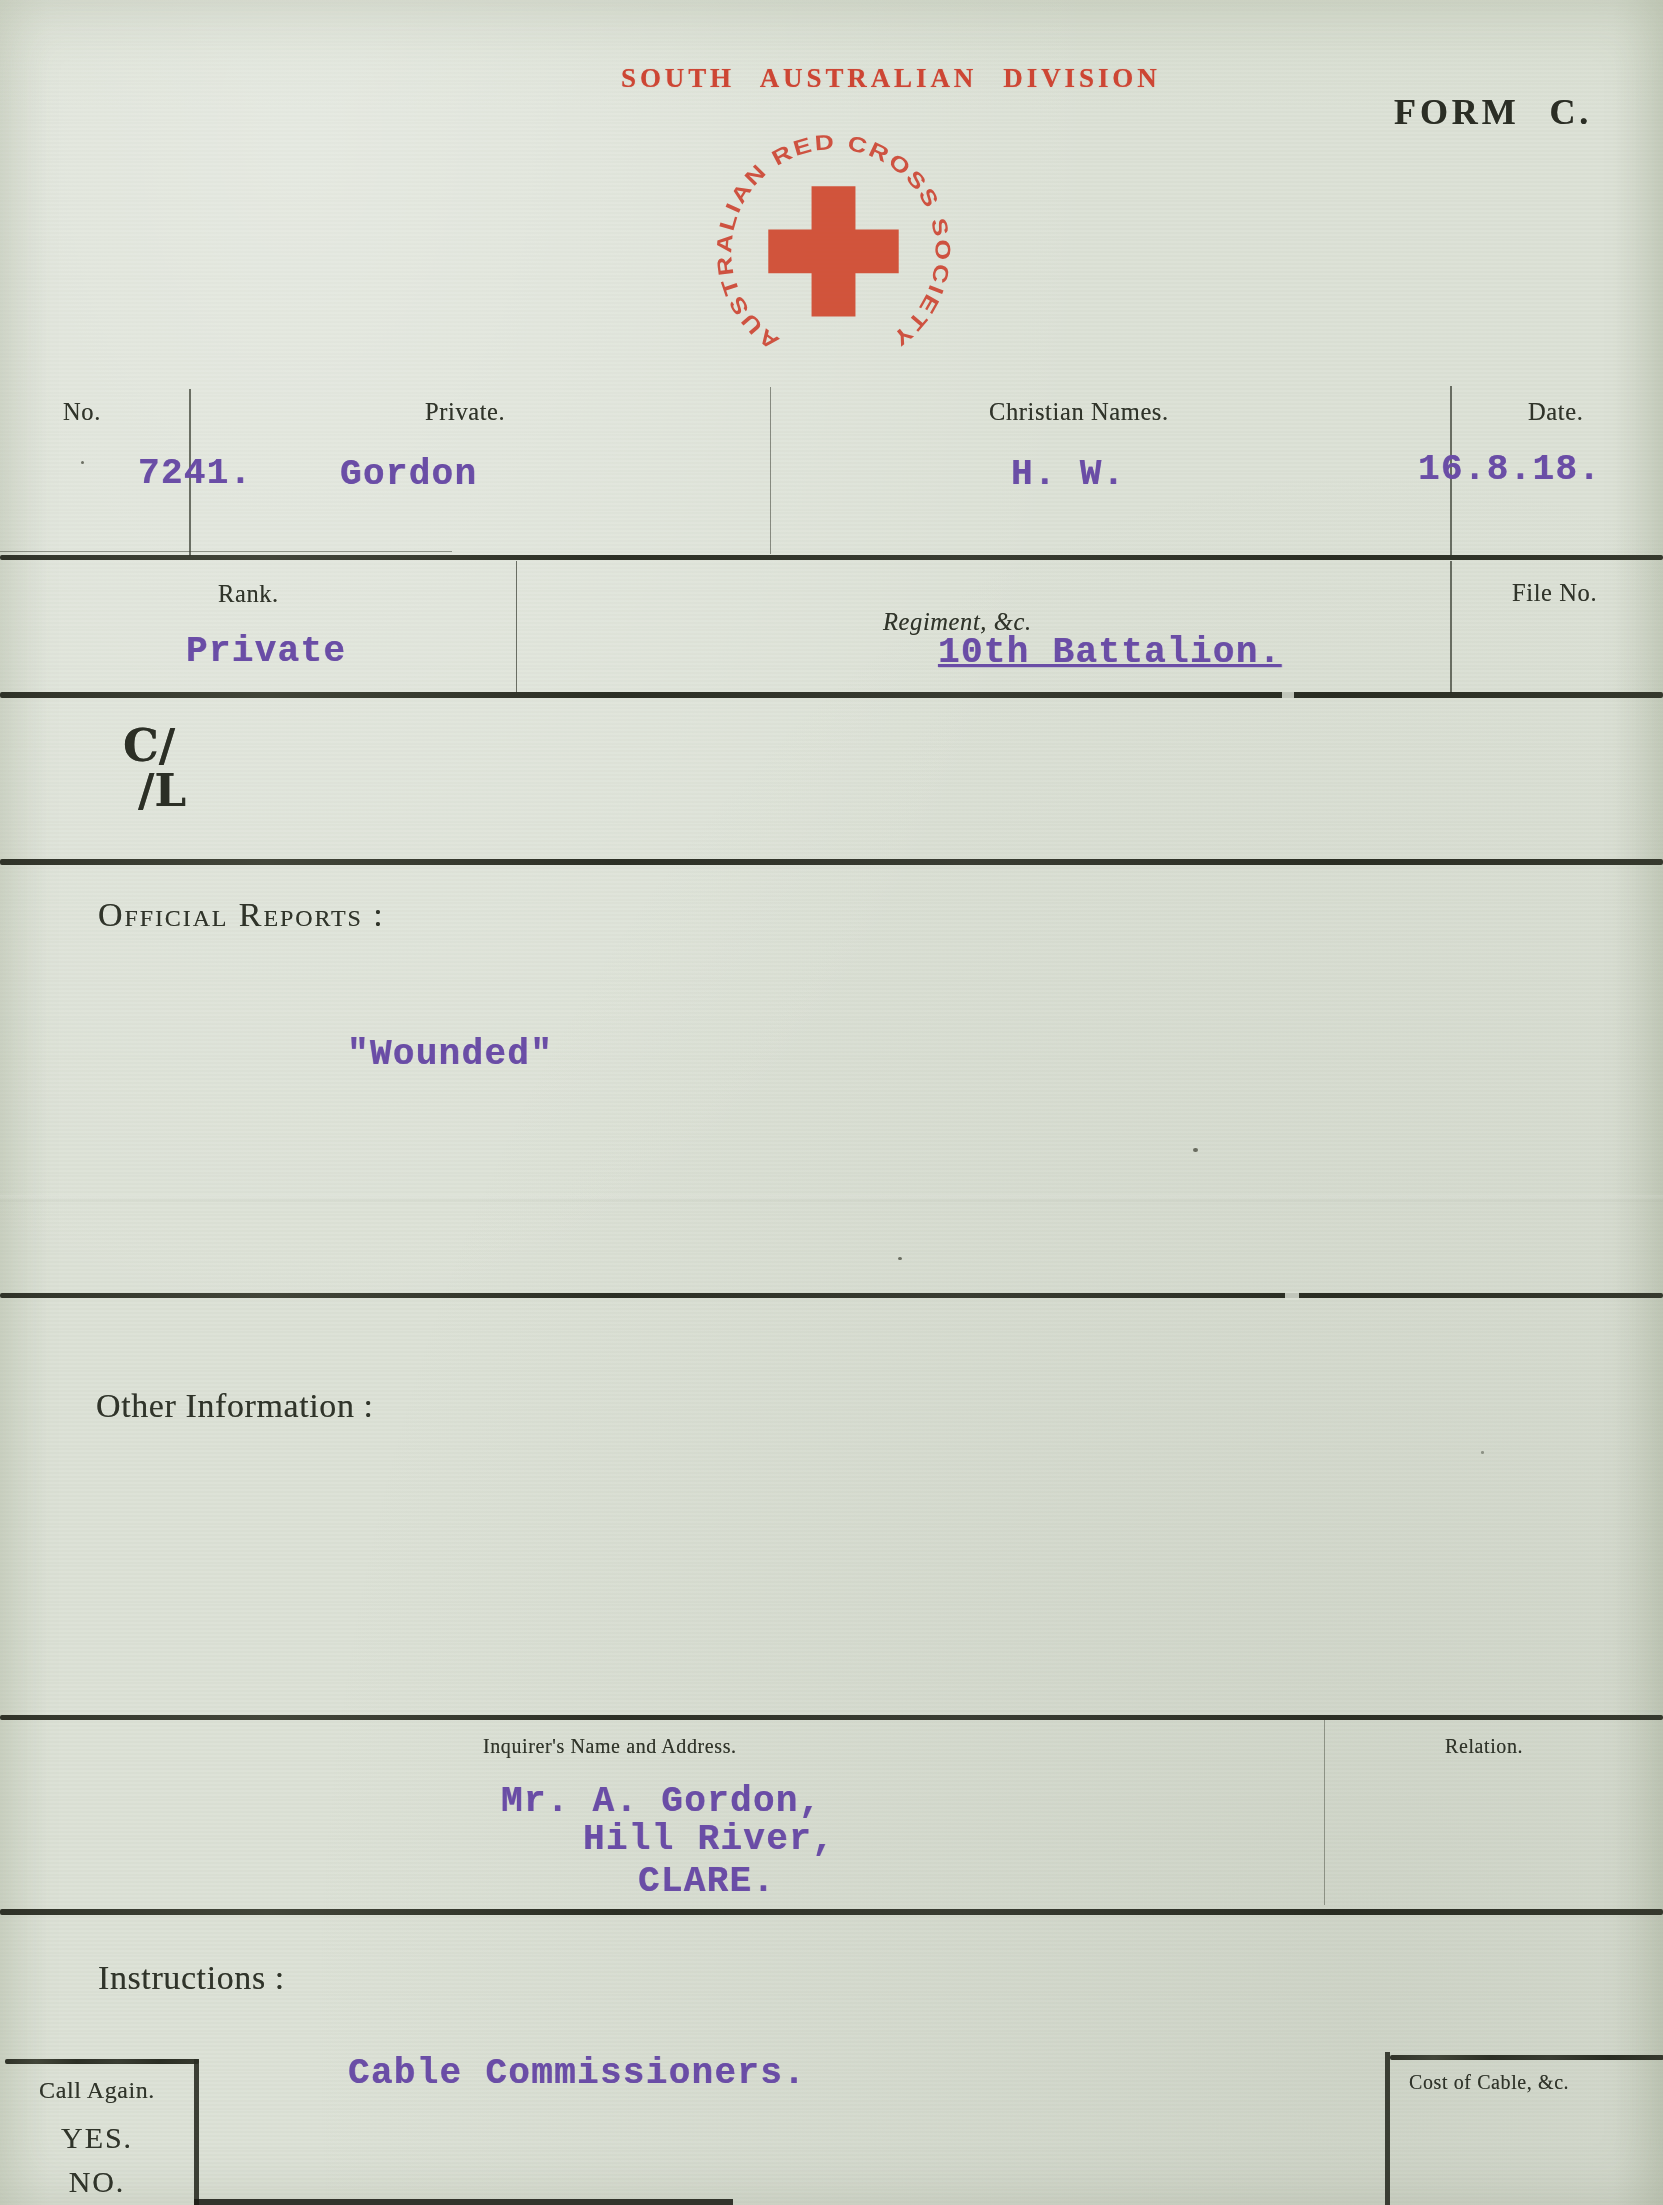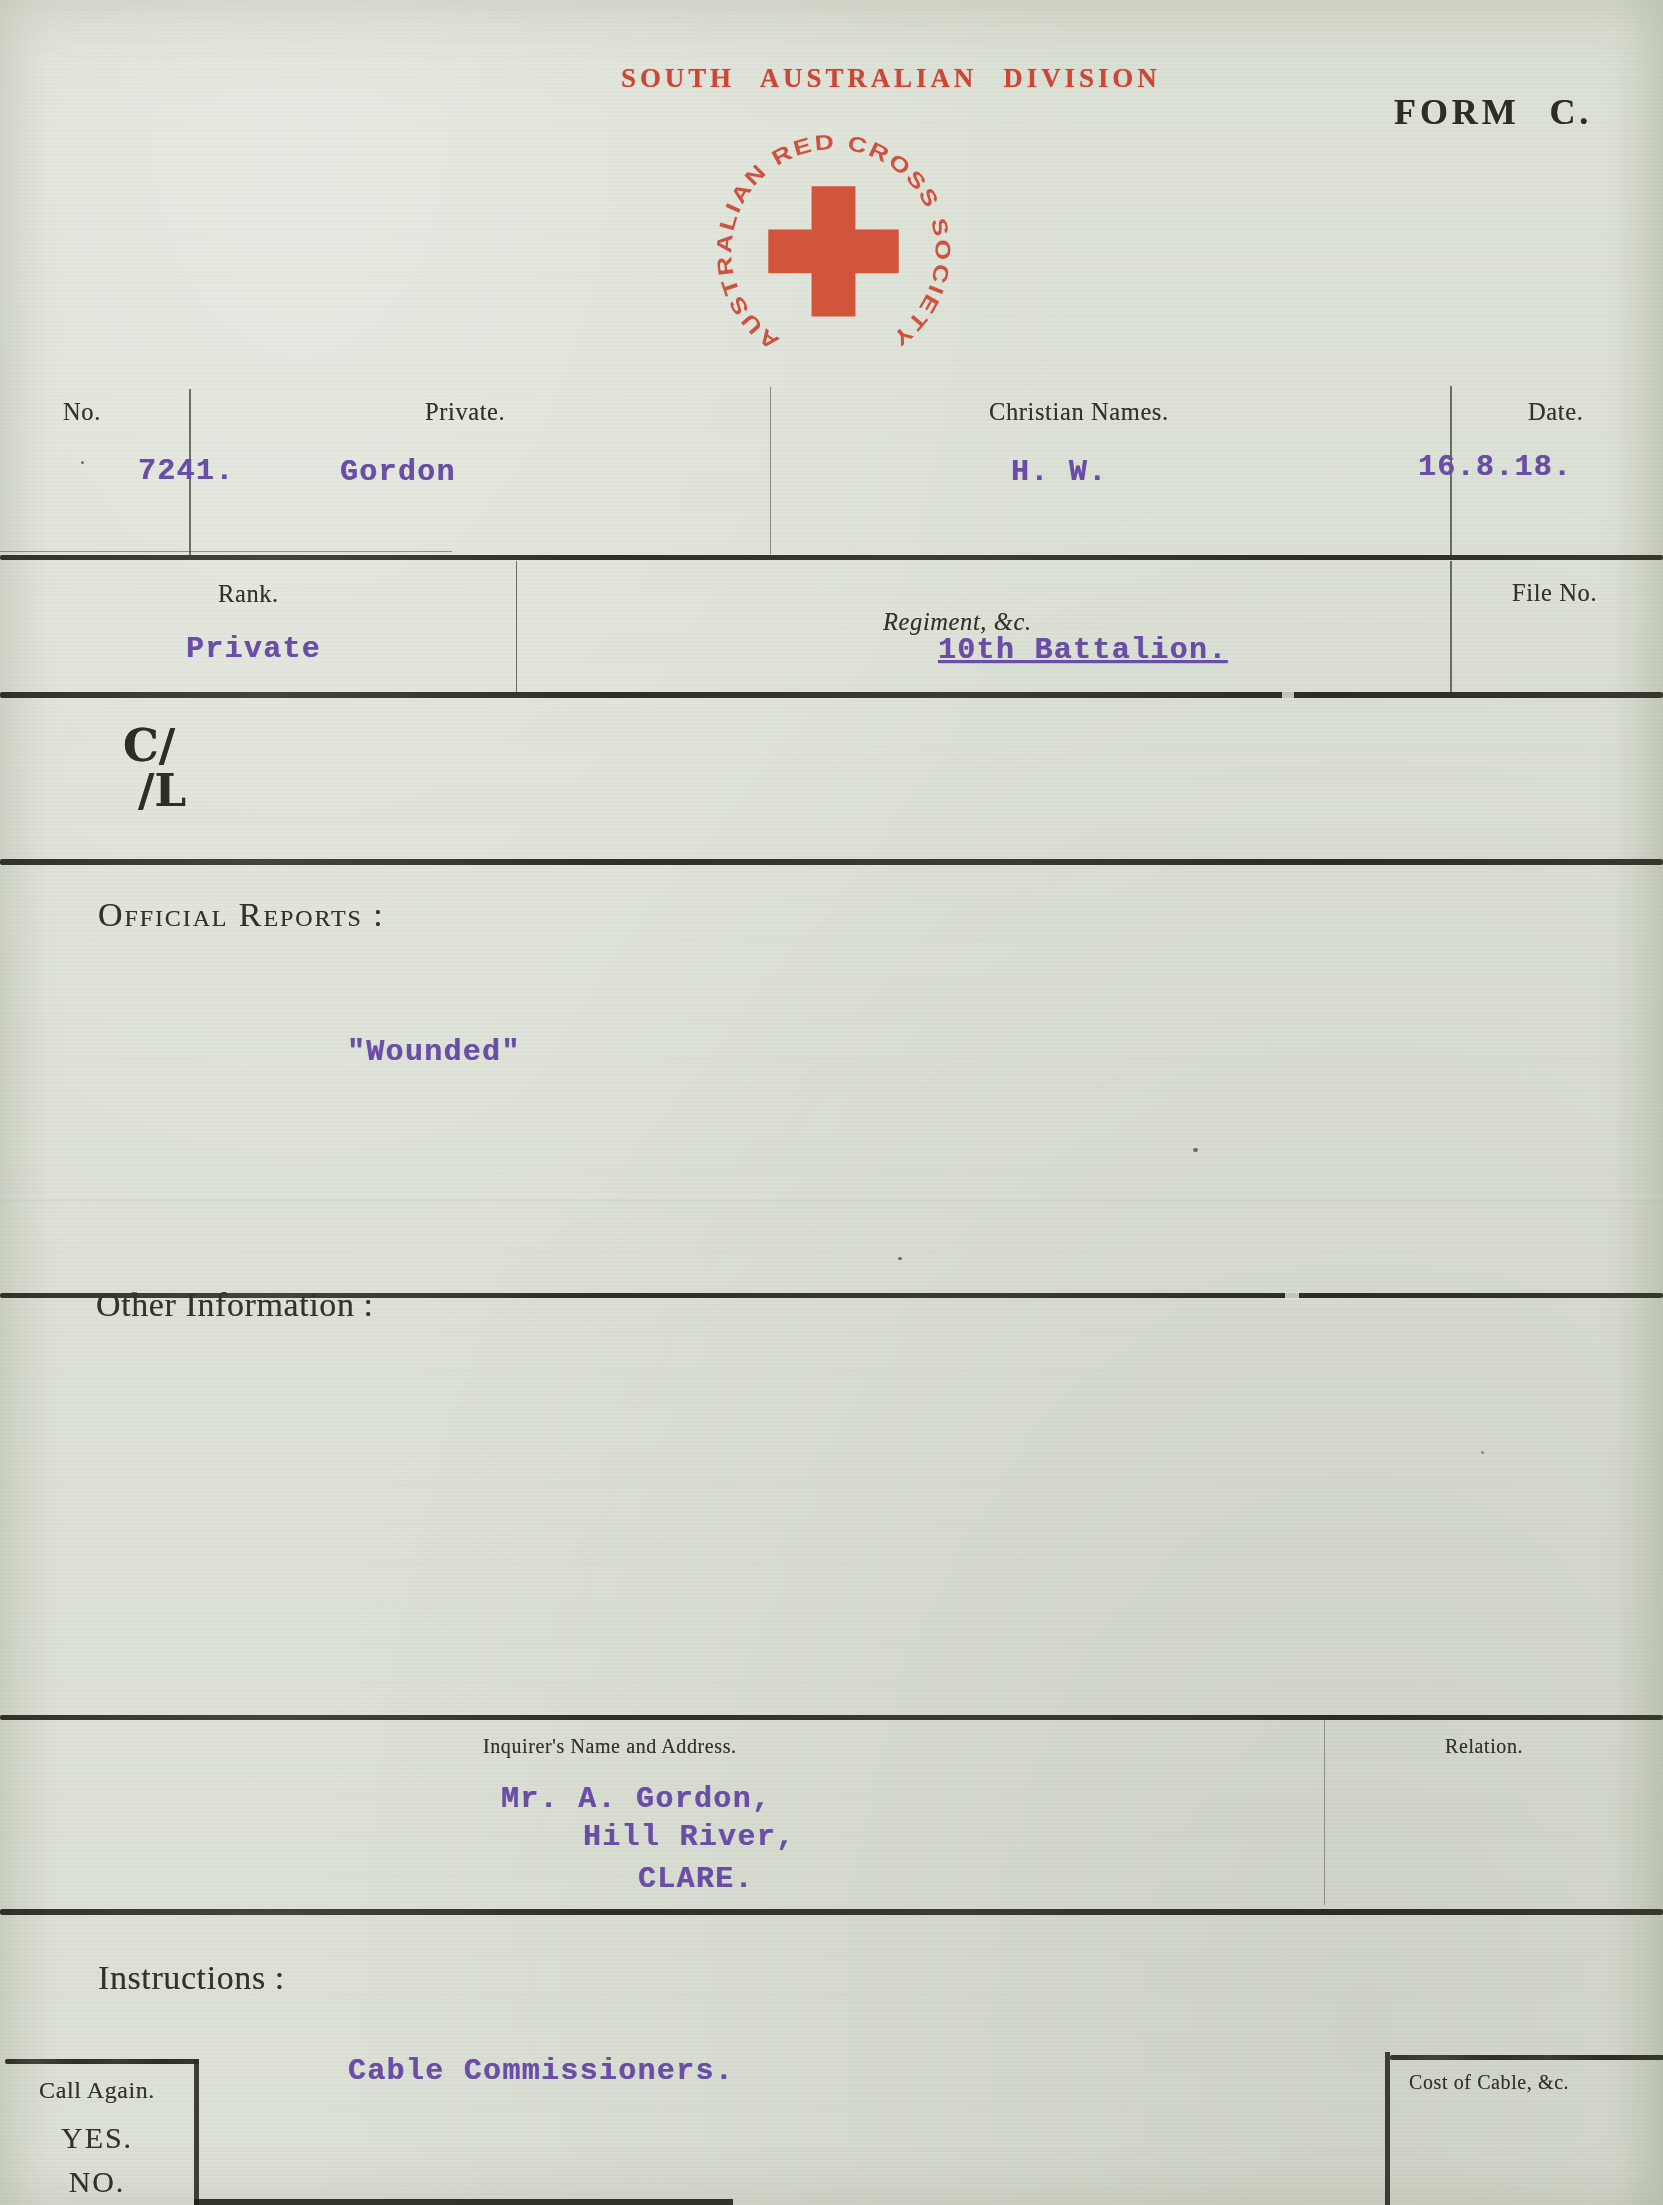--- a/index.html
+++ b/index.html
@@ -18,21 +18,21 @@
     font-family:"Liberation Serif", serif;
   }
   .abs{position:absolute;line-height:1;white-space:nowrap;}
   .ink{color:#30342a;text-shadow:0 0 0.5px rgba(48,52,42,0.55);}
   .lbl{font-size:24.5px;letter-spacing:0.6px;}
   .hdr{font-size:20px;letter-spacing:0.6px;}
   .sect{font-size:34px;letter-spacing:0.6px;}
   .smallcaps{font-variant:small-caps;letter-spacing:1.9px;}
   .type{
     font-family:"Liberation Mono", monospace;
-    font-weight:bold;font-size:30px;letter-spacing:1.3px;
+    font-weight:bold;font-size:36px;letter-spacing:1.3px;
     color:#6a4da6;
     text-shadow:0.4px 0.4px 0.6px rgba(106,77,166,0.55), -0.3px 0 0.5px rgba(106,77,166,0.35);
   }
   .stamp-red{
     color:#cd4634;
     text-shadow:0 0 0.8px rgba(205,70,52,0.55);
     font-weight:bold;
   }
   .rule{
     position:absolute;height:5.2px;border-radius:1.9px;
@@ -111,21 +111,21 @@
   <div class="crease" style="top:1195px;"></div>
 
   <div class="speck" style="left:81px;top:461px;width:3.2px;height:3.2px;"></div>
   <div class="speck" style="left:1193px;top:1148px;width:4.5px;height:3.9px;"></div>
   <div class="speck" style="left:898px;top:1257px;width:3.9px;height:3.2px;"></div>
   <div class="speck" style="left:1481px;top:1451px;width:2.6px;height:2.6px;opacity:.45;"></div>
 
   <div class="rule" style="left:0;top:1293px;width:1663px;"></div>
   <div class="gap" style="left:1285px;top:1292px;width:14px;"></div>
 
-  <div class="abs ink sect" style="left:96px;top:1288px;text-align:center;">Other Information :</div>
+  <div class="abs ink sect" style="left:96px;top:1389px;text-align:center;">Other Information :</div>
 
   <div class="rule" style="left:0;top:1715px;width:1663px;"></div>
 
   <div class="abs ink hdr" style="left:483px;top:1736px;">Inquirer's Name and Address.</div>
   <div class="abs ink hdr" style="left:1445px;top:1736px;">Relation.</div>
   <div class="vline" style="left:1324px;top:1720px;height:185px;width:1.3px;opacity:.45;"></div>
 
   <div class="abs type" style="left:501px;top:1784px;">Mr. A. Gordon,</div>
   <div class="abs type" style="left:583px;top:1822px;">Hill River,</div>
   <div class="abs type" style="left:638px;top:1864px;text-align:center;">CLARE.</div>

